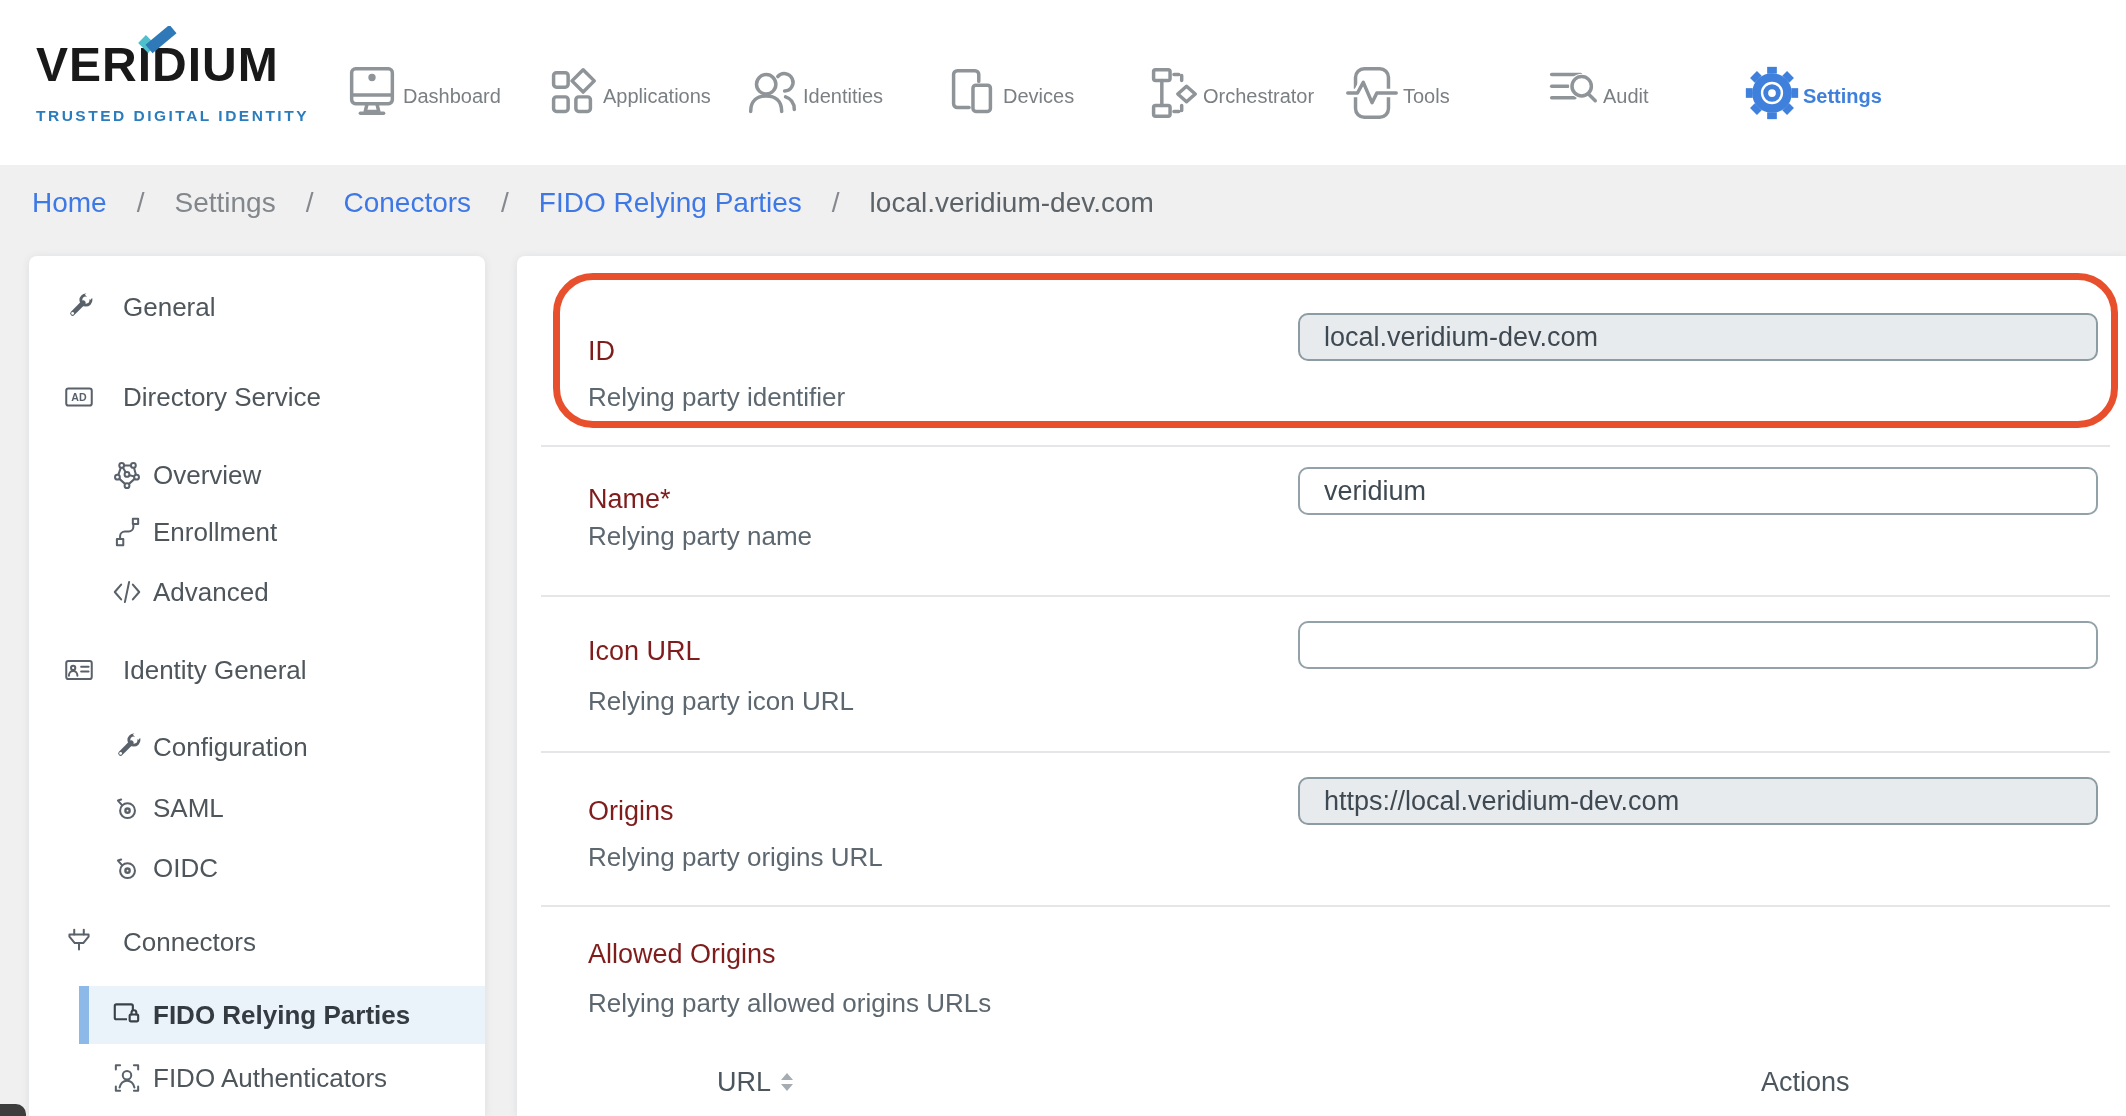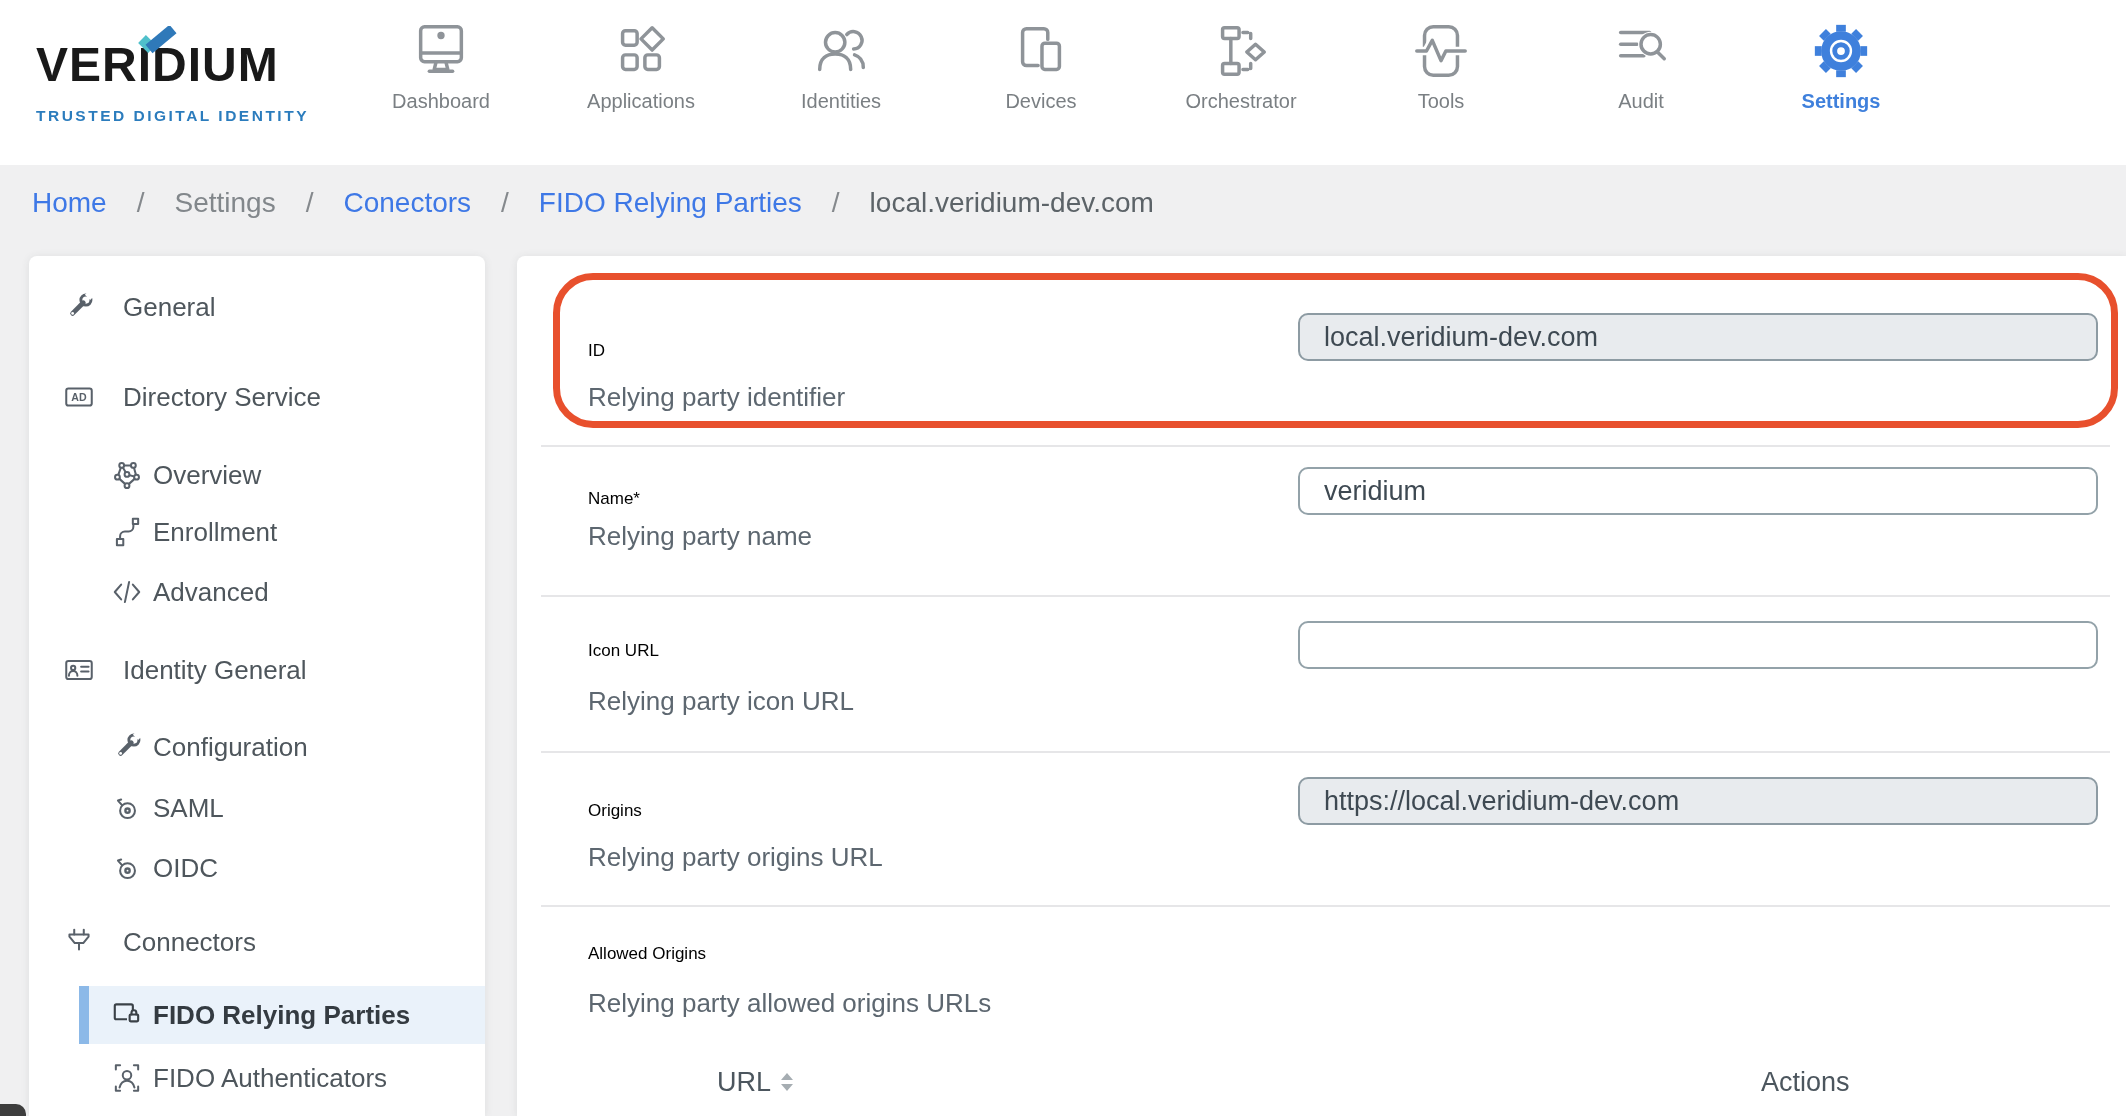--- a/index.html
+++ b/index.html
@@ -6,21 +6,21 @@
   #app{position:relative;width:2126px;height:1116px;overflow:hidden;background:#f0f0f1;}
 
   
   .header{position:absolute;left:0;top:0;width:2126px;height:165px;background:#ffffff;}
   .logo{position:absolute;left:36px;top:24px;width:300px;}
   .logo-check{position:absolute;left:100px;top:2px;}
   .logo-name{margin-top:17px;font-size:48px;font-weight:800;letter-spacing:1px;color:#191919;line-height:48px;}
   .logo-tagline{margin-top:18px;font-size:15.5px;font-weight:700;letter-spacing:2.5px;color:#2b7cbd;white-space:nowrap;}
 
   .nav{position:absolute;left:341px;top:0;height:165px;display:flex;}
-  .nav-item{width:200px;display:flex;flex-direction:column;align-items:center;padding-top:20px;box-sizing:border-box;cursor:pointer;}
+  .nav-item{width:200px;display:flex;flex-direction:row;align-items:center;padding-top:20px;box-sizing:border-box;cursor:pointer;}
   .nav-item .nav-icon{width:62px;height:62px;}
   .nav-label{margin-top:8px;font-size:20px;color:#7a7f83;}
   .nav-item.active .nav-label{color:#3f80dc;font-weight:700;}
 
   
   .breadcrumb{position:absolute;left:32px;top:165px;height:76px;display:flex;align-items:center;gap:30px;font-size:28px;}
   .crumb-link{color:#3e78e6;cursor:pointer;}
   .crumb-text{color:#82878b;}
   .crumb-sep{color:#85898d;}
   .crumb-current{color:#5c6368;}
@@ -37,21 +37,21 @@
   .side-row.child .ic{left:81px;}
   .side-lbl{position:absolute;top:50%;transform:translateY(-50%);font-size:26px;color:#4e565c;white-space:nowrap;}
   .side-row.section .side-lbl{left:94px;}
   .side-row.child .side-lbl{left:124px;}
   .side-row.active{left:50px;background:#eaf2fa;border-left:10px solid #8cb9e8;}
   .side-row.active .ic{left:21px;}
   .side-row.active .side-lbl{left:64px;color:#343b41;font-weight:700;}
 
   
   .hl-rect{position:absolute;left:36px;top:17px;width:1565px;height:155px;border:7px solid #e8502d;border-radius:40px;box-sizing:border-box;pointer-events:none;}
-  .f-label{position:absolute;left:71px;font-size:17px;color:#000000;line-height:40px;white-space:nowrap;}
+  .f-label{position:absolute;left:71px;font-size:27px;color:#7f1d1d;line-height:40px;white-space:nowrap;}
   .f-sub{position:absolute;left:71px;font-size:26px;color:#5d6770;line-height:40px;white-space:nowrap;}
   .f-input{position:absolute;left:781px;width:800px;height:48px;border:2px solid #93a2a9;border-radius:10px;padding:0 24px;font-size:27px;color:#3e4952;background:#ffffff;box-sizing:border-box;font-family:"Liberation Sans","DejaVu Sans",sans-serif;outline:none;}
   .f-input.disabled{background:#e8ebee;border-color:#8d9ba3;}
   .divider{position:absolute;left:24px;right:16px;height:2px;background:#e6e6e8;}
 
   .th{position:absolute;font-size:27px;color:#4c565e;line-height:40px;display:flex;align-items:center;}
   .sort{display:inline-flex;flex-direction:column;gap:4px;margin-left:10px;}
   .sort .up{width:0;height:0;border-left:6px solid transparent;border-right:6px solid transparent;border-bottom:7px solid #a6adb2;}
   .sort .down{width:0;height:0;border-left:6px solid transparent;border-right:6px solid transparent;border-top:7px solid #a6adb2;}
 

